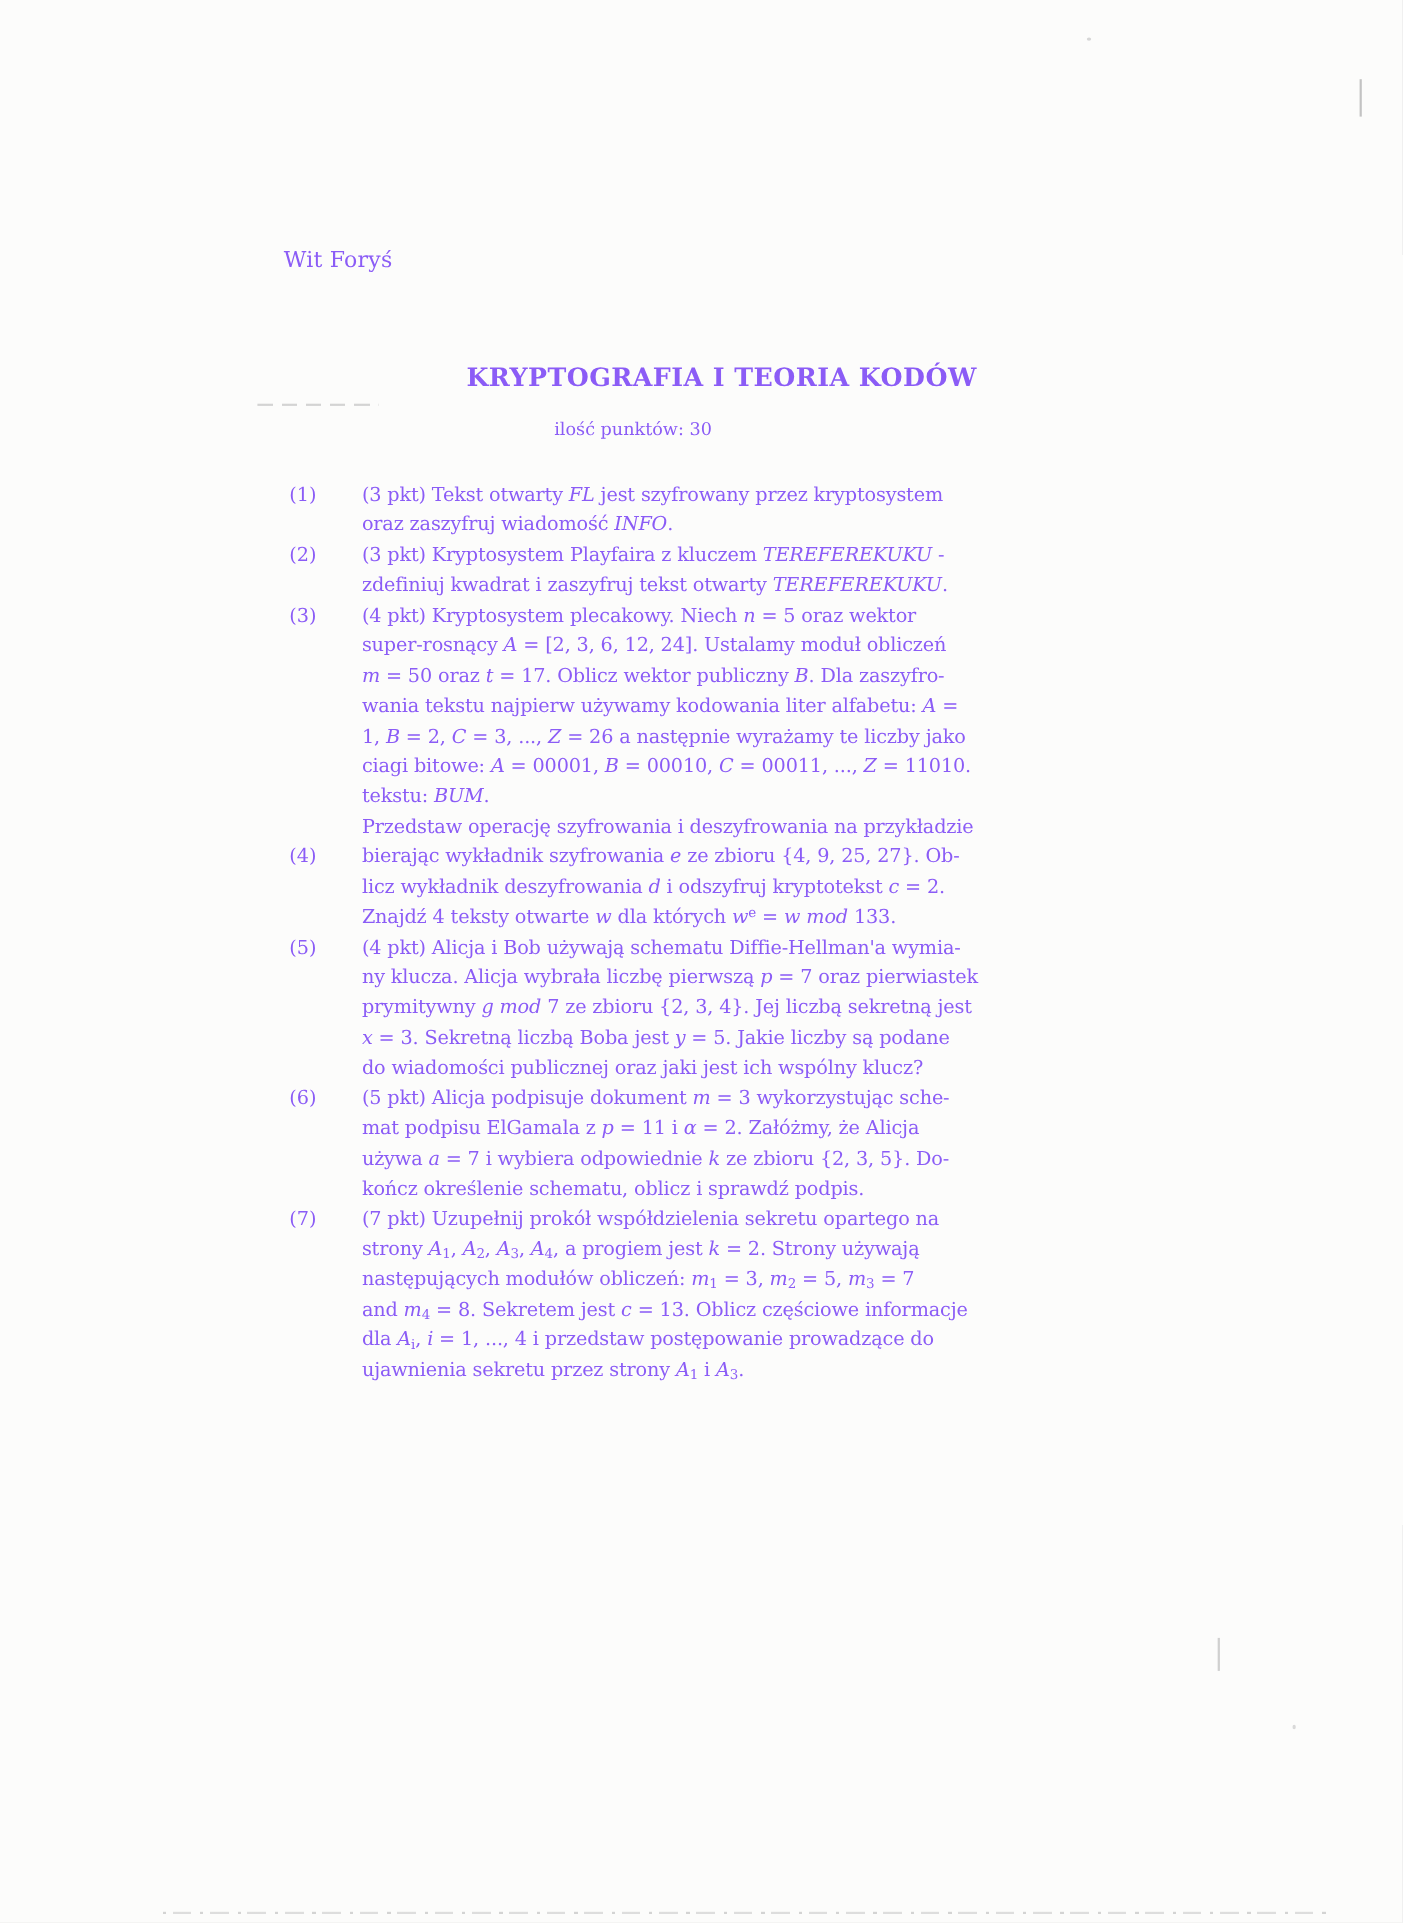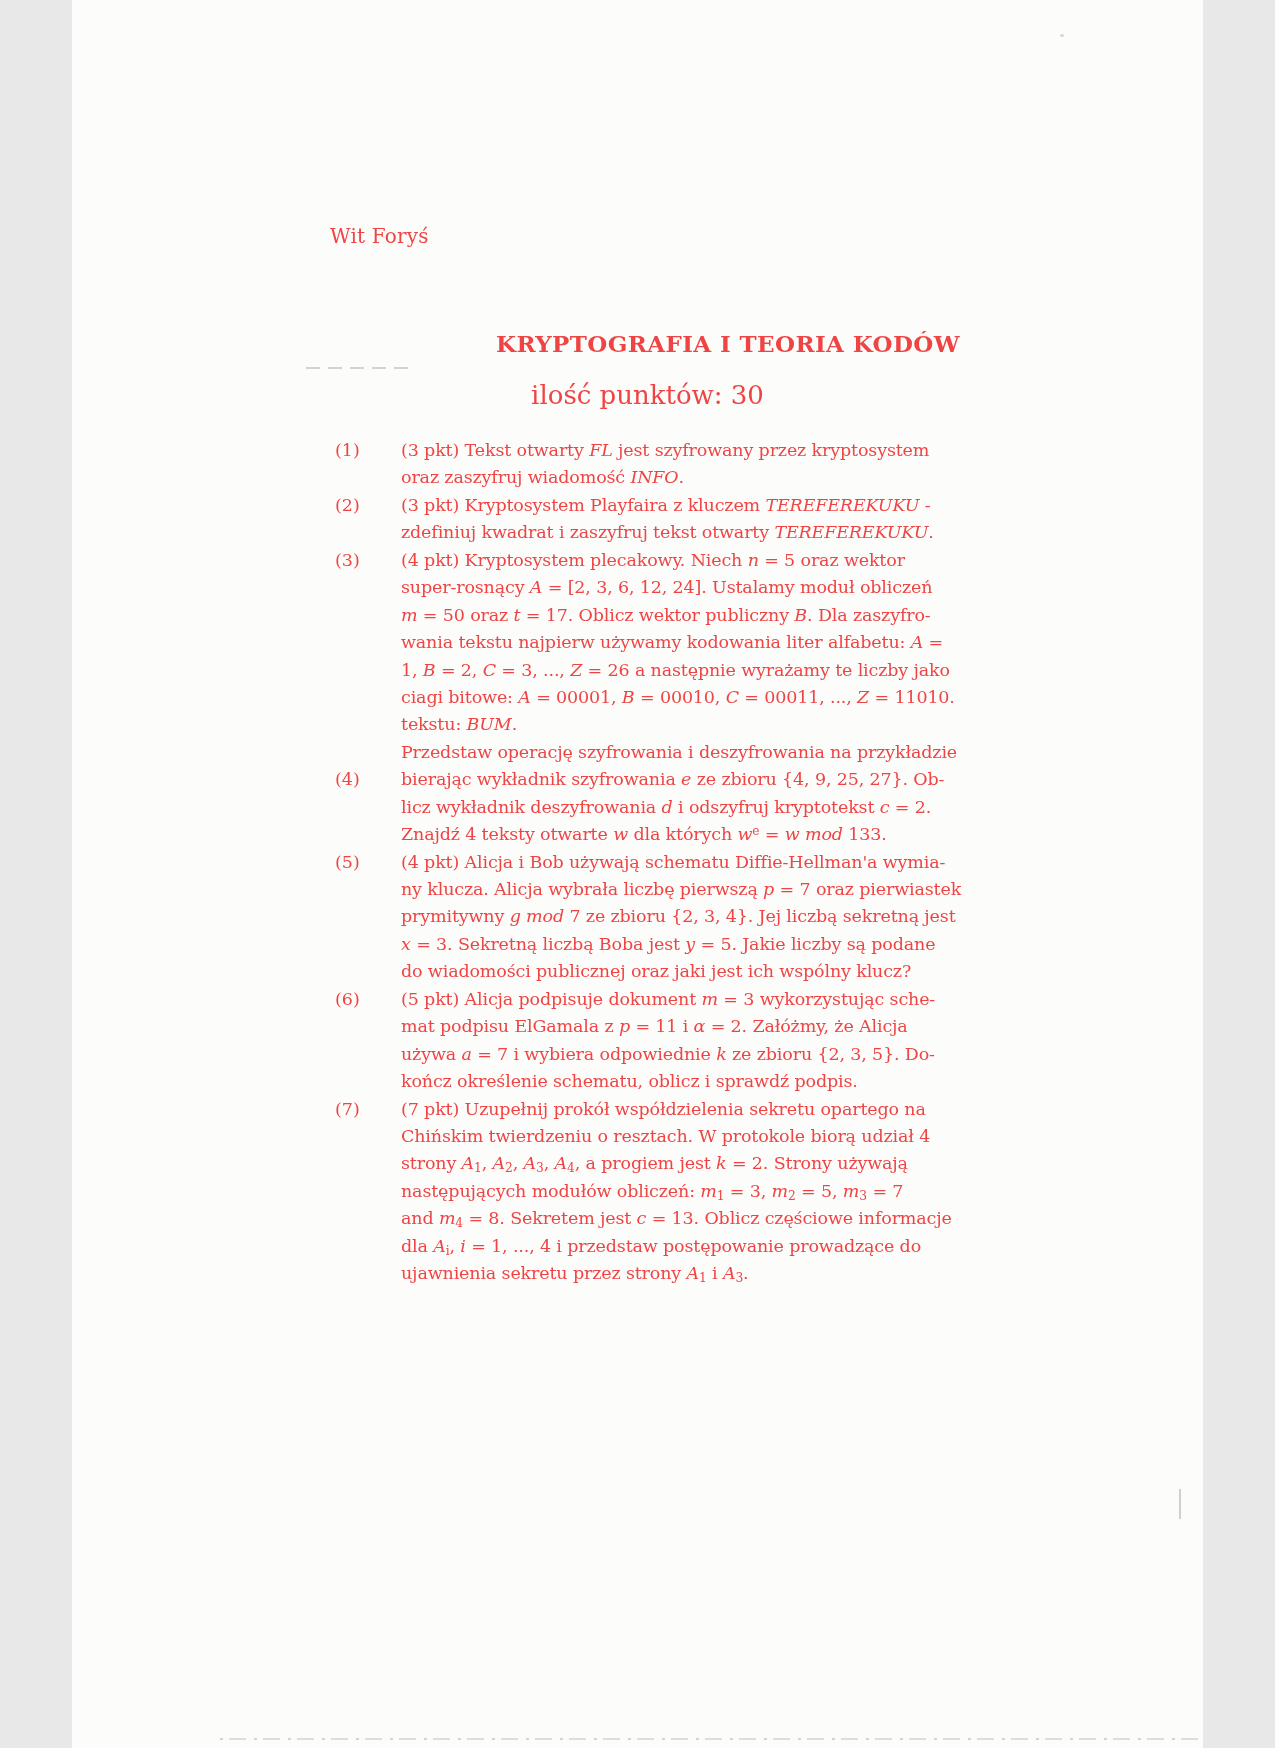--- a/index.html
+++ b/index.html
@@ -1,35 +1,35 @@
 <!DOCTYPE html>
 <html><head>
 <meta charset="utf-8">
 <style>
   html,body{margin:0;padding:0;background:#e8e8e8;}
   .page{
     position:relative;
-    width:1131px;height:1748px;
+    width:1275px;height:1748px;
     margin:0 auto;
     background:#fcfcfb;
     font-family:"DejaVu Serif","Liberation Serif",serif;
-    color:#ef4444;
+    color:#8b5cf6;
     overflow:hidden;
   }
   .author{
     position:absolute;left:258px;top:224px;
     font-size:20px;letter-spacing:0.2px;
   }
   .title{
     position:absolute;left:263px;top:330px;width:625px;
     text-align:right;font-weight:bold;font-size:23px;letter-spacing:0.4px;
   }
   .subtitle{
     position:absolute;left:263px;top:380px;width:625px;
-    text-align:center;font-size:26px;
+    text-align:center;font-size:16px;
   }
   .problems{
     position:absolute;left:263px;top:437px;width:640px;
   }
   .problem{display:flex;align-items:flex-start;}
   .num{
     width:40px;flex:0 0 40px;
     font-size:17.5px;line-height:27.45px;
   }
   .lines{flex:1 1 auto;margin-left:26px;}
@@ -128,21 +128,20 @@
           <div class="line">mat podpisu ElGamala z <i>p</i> = 11 i <i>α</i> = 2. Załóżmy, że Alicja</div>
           <div class="line">używa <i>a</i> = 7 i wybiera odpowiednie <i>k</i> ze zbioru {2, 3, 5}. Do-</div>
           <div class="line">kończ określenie schematu, oblicz i sprawdź podpis.</div>
         </div>
   </div>
 
   <div class="problem">
     <div class="num">(7)</div>
     <div class="lines">
           <div class="line">(7 pkt) Uzupełnij prokół współdzielenia sekretu opartego na</div>
-          <div class="line">Chińskim twierdzeniu o resztach. W protokole biorą udział 4</div>
           <div class="line">strony <i>A</i><sub>1</sub>, <i>A</i><sub>2</sub>, <i>A</i><sub>3</sub>, <i>A</i><sub>4</sub>, a progiem jest <i>k</i> = 2. Strony używają</div>
           <div class="line">następujących modułów obliczeń: <i>m</i><sub>1</sub> = 3, <i>m</i><sub>2</sub> = 5, <i>m</i><sub>3</sub> = 7</div>
           <div class="line">and <i>m</i><sub>4</sub> = 8. Sekretem jest <i>c</i> = 13. Oblicz częściowe informacje</div>
           <div class="line">dla <i>A</i><sub>i</sub>, <i>i</i> = 1, ..., 4 i przedstaw postępowanie prowadzące do</div>
           <div class="line">ujawnienia sekretu przez strony <i>A</i><sub>1</sub> i <i>A</i><sub>3</sub>.</div>
         </div>
   </div>
 </div>
 
   <div class="artifact a-dashes"></div>

